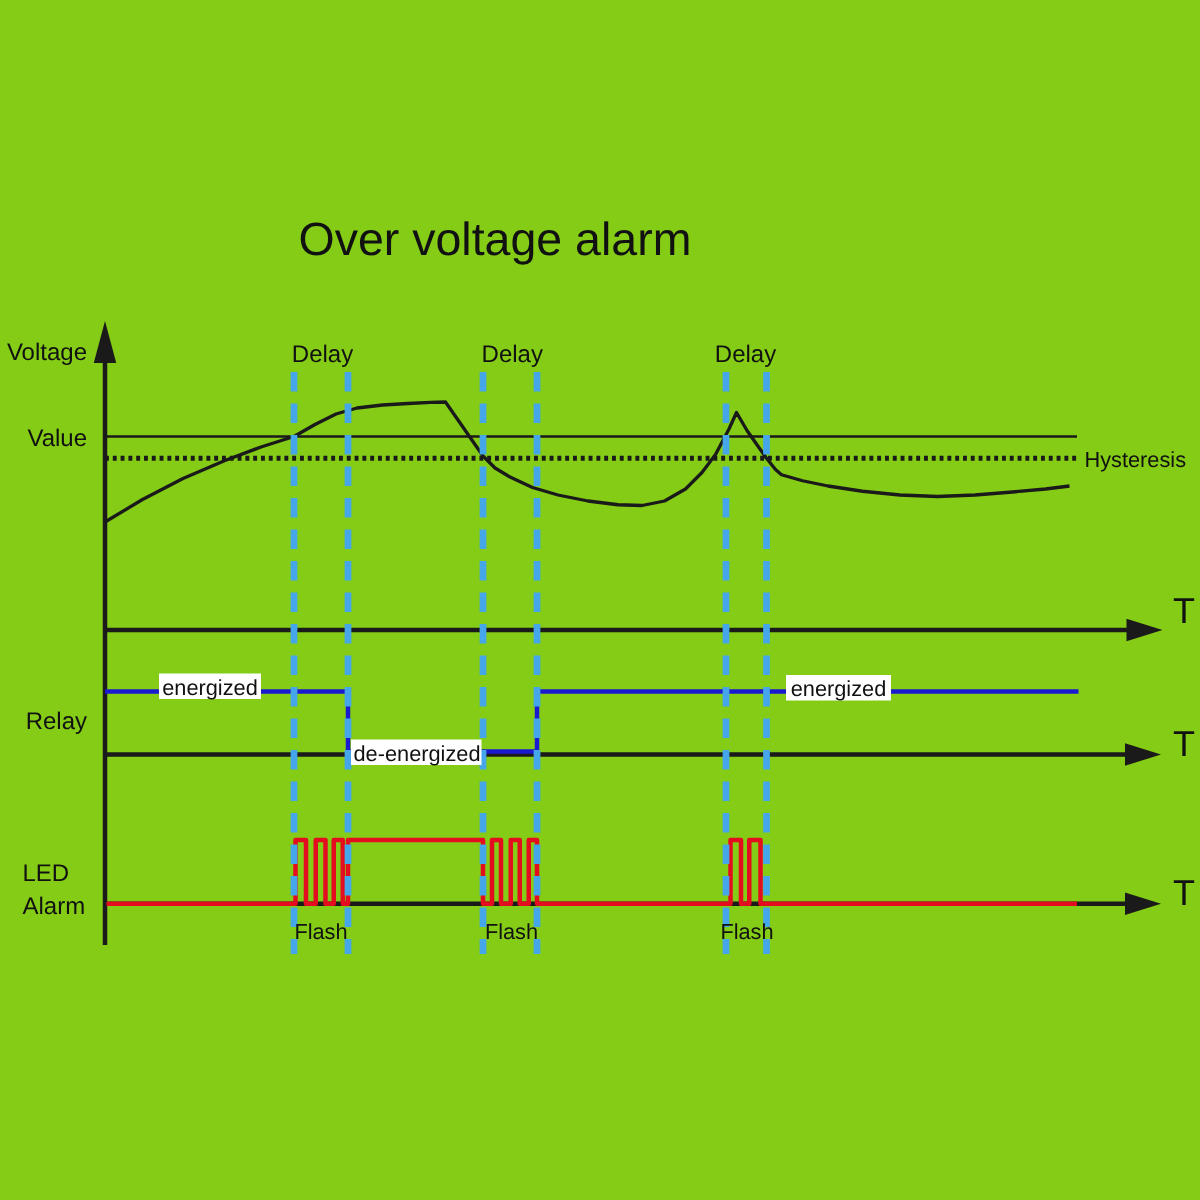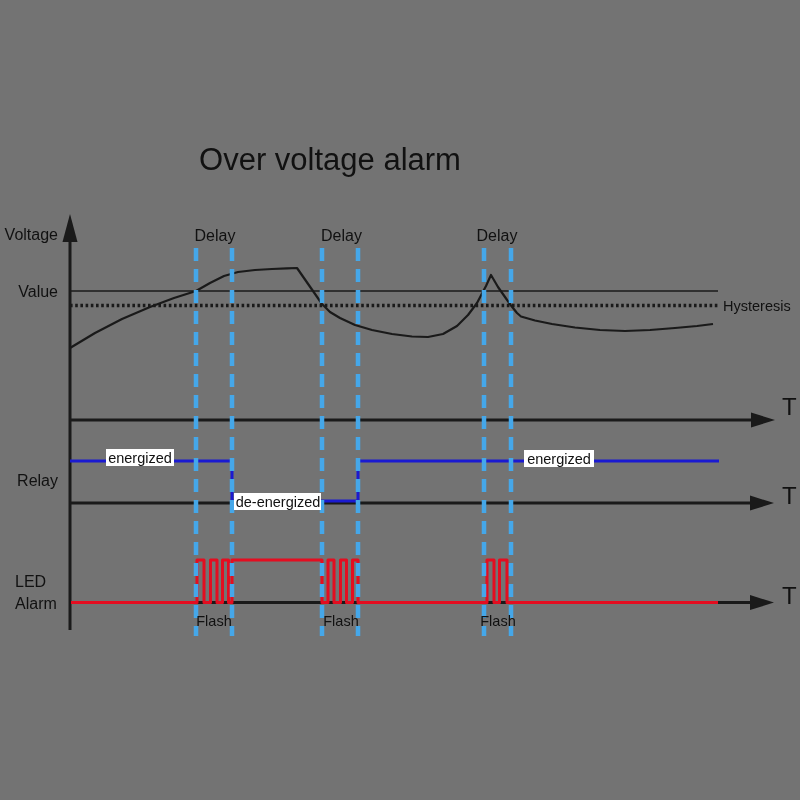--- a/index.html
+++ b/index.html
@@ -1,16 +1,16 @@
 <!DOCTYPE html>
 <html><head>
 <meta charset="utf-8">
 <style>
   html,body{margin:0;padding:0;background:#ffffff;}
-  .stage{width:800px;height:800px;position:relative;background:#737373;overflow:hidden;}
+  .stage{width:800px;height:800px;position:relative;background:#84cc16;overflow:hidden;}
   svg{display:block;}
   text{font-family:"Liberation Sans","DejaVu Sans",sans-serif;fill:#111111;}
   .title{font-size:31px;}
   .axlbl{font-size:16px;}
   .small{font-size:14.5px;}
   .tlbl{font-size:24px;}
 </style>
 </head>
 <body>
 

